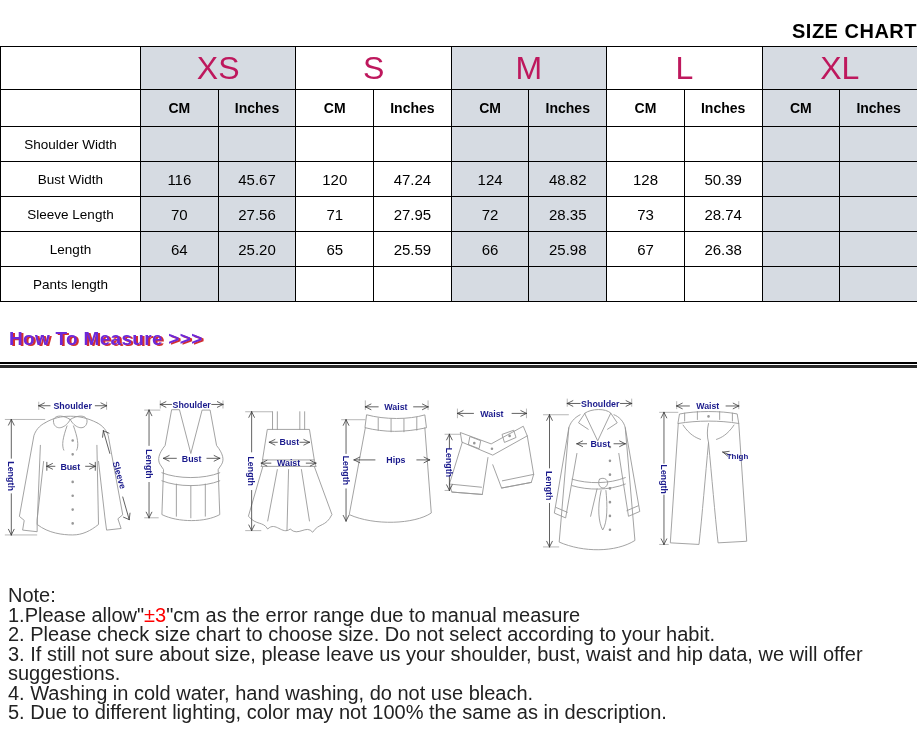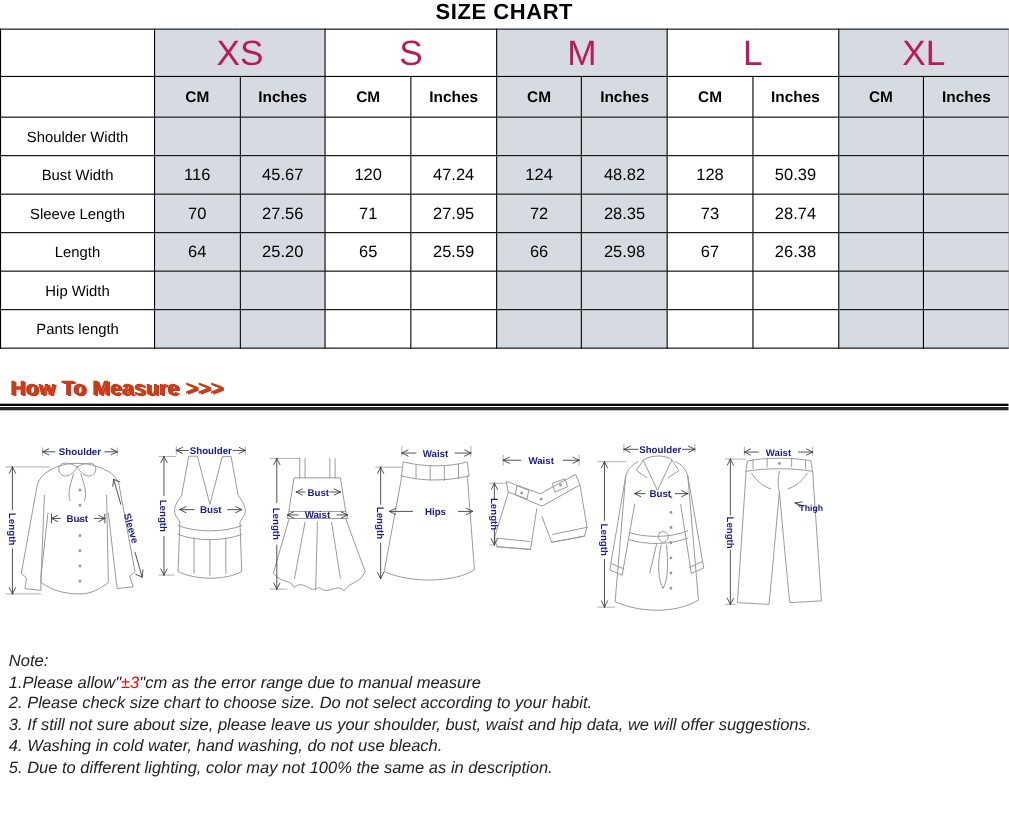--- a/index.html
+++ b/index.html
@@ -3,60 +3,60 @@
 <meta charset="utf-8">
 <style>
   * { box-sizing: border-box; }
   html, body { margin: 0; padding: 0; background: #fff; }
   body {
     width: 917px; height: 750px;
     font-family: "Liberation Sans", sans-serif;
     color: #000; overflow: hidden;
   }
   .page-title {
-    text-align: center; font-size: 20px; font-weight: bold;
-    padding: 0 0 3px 0; letter-spacing: 0.5px;
+    text-align: right; font-size: 20px; font-weight: bold;
+    padding: 20px 0 3px 0; letter-spacing: 0.5px;
   }
   table.size-chart {
     border-collapse: collapse; table-layout: fixed;
     width: 917px;
   }
   table.size-chart td {
     border: 1.5px solid #000; text-align: center; vertical-align: middle;
     padding: 0; overflow: hidden;
   }
   td.size-cell { font-size: 32px; font-weight: normal; color: #be185d; height: 43px; }
   td.unit-cell { font-size: 14px; font-weight: bold; height: 37px; }
   td.rowlabel  { font-size: 13.5px; height: 35px; background: #fff; border-radius: 15px; }
   td.val       { font-size: 15px; }
   .shaded      { background: #d6dbe2; }
 
   .measure-heading {
-    margin: 26px 0 2px 9px;
-    font-size: 19px; font-weight: bold; color: #c2410c;
+    margin: 26px 0 12px 9px;
+    font-size: 19px; font-weight: bold; color: #6d28d9;
     text-shadow: 2px 1px 0 rgba(204,10,10,0.85);
     letter-spacing: 0.3px;
   }
   .heading-divider {
     width: 917px; height: 6px;
     background: linear-gradient(#000 0 2px, #fff 2px 3px, #2a2a2a 3px 6px);
   }
   .figures {
     display: flex; align-items: flex-start; width: 749px; margin-top: 8px;
   }
   .figures svg { display: block; }
   .garment { fill: none; stroke: #979797; stroke-width: 1.1; stroke-linejoin: round; stroke-linecap: round; }
   .dim     { fill: none; stroke: #3c3c3c; stroke-width: 1; stroke-linecap: round; }
   .guide   { fill: none; stroke: #8f8f8f; stroke-width: 0.8; }
   .dots    { fill: none; stroke: #979797; stroke-width: 3.2; stroke-linecap: round; stroke-dasharray: 0.1 17; }
   .dim-label {
     fill: #1a1a8c; font-family: "Liberation Sans", sans-serif;
     font-size: 11px; font-weight: bold;
   }
-  .notes { margin: 10px 12px 0 8px; font-size: 15px; color: #222; font-style: italic; }
+  .notes { margin: 10px 12px 0 8px; font-size: 20px; color: #222; }
   .notes div { line-height: 19.5px; }
   .red { color: #ff0000; }
 </style>
 </head>
 <body>
 
 <div class="page-title">SIZE CHART</div>
 
 <table class="size-chart">
   <colgroup>
@@ -133,33 +133,20 @@
         <td class="val">65</td>
         <td class="val">25.59</td>
         <td class="val shaded">66</td>
         <td class="val shaded">25.98</td>
         <td class="val">67</td>
         <td class="val">26.38</td>
         <td class="val shaded"></td>
         <td class="val shaded"></td>
       </tr>
       <tr>
-        <td class="rowlabel">Hip Width</td>
-        <td class="val shaded"></td>
-        <td class="val shaded"></td>
-        <td class="val"></td>
-        <td class="val"></td>
-        <td class="val shaded"></td>
-        <td class="val shaded"></td>
-        <td class="val"></td>
-        <td class="val"></td>
-        <td class="val shaded"></td>
-        <td class="val shaded"></td>
-      </tr>
-      <tr>
         <td class="rowlabel">Pants length</td>
         <td class="val shaded"></td>
         <td class="val shaded"></td>
         <td class="val"></td>
         <td class="val"></td>
         <td class="val shaded"></td>
         <td class="val shaded"></td>
         <td class="val"></td>
         <td class="val"></td>
         <td class="val shaded"></td>

